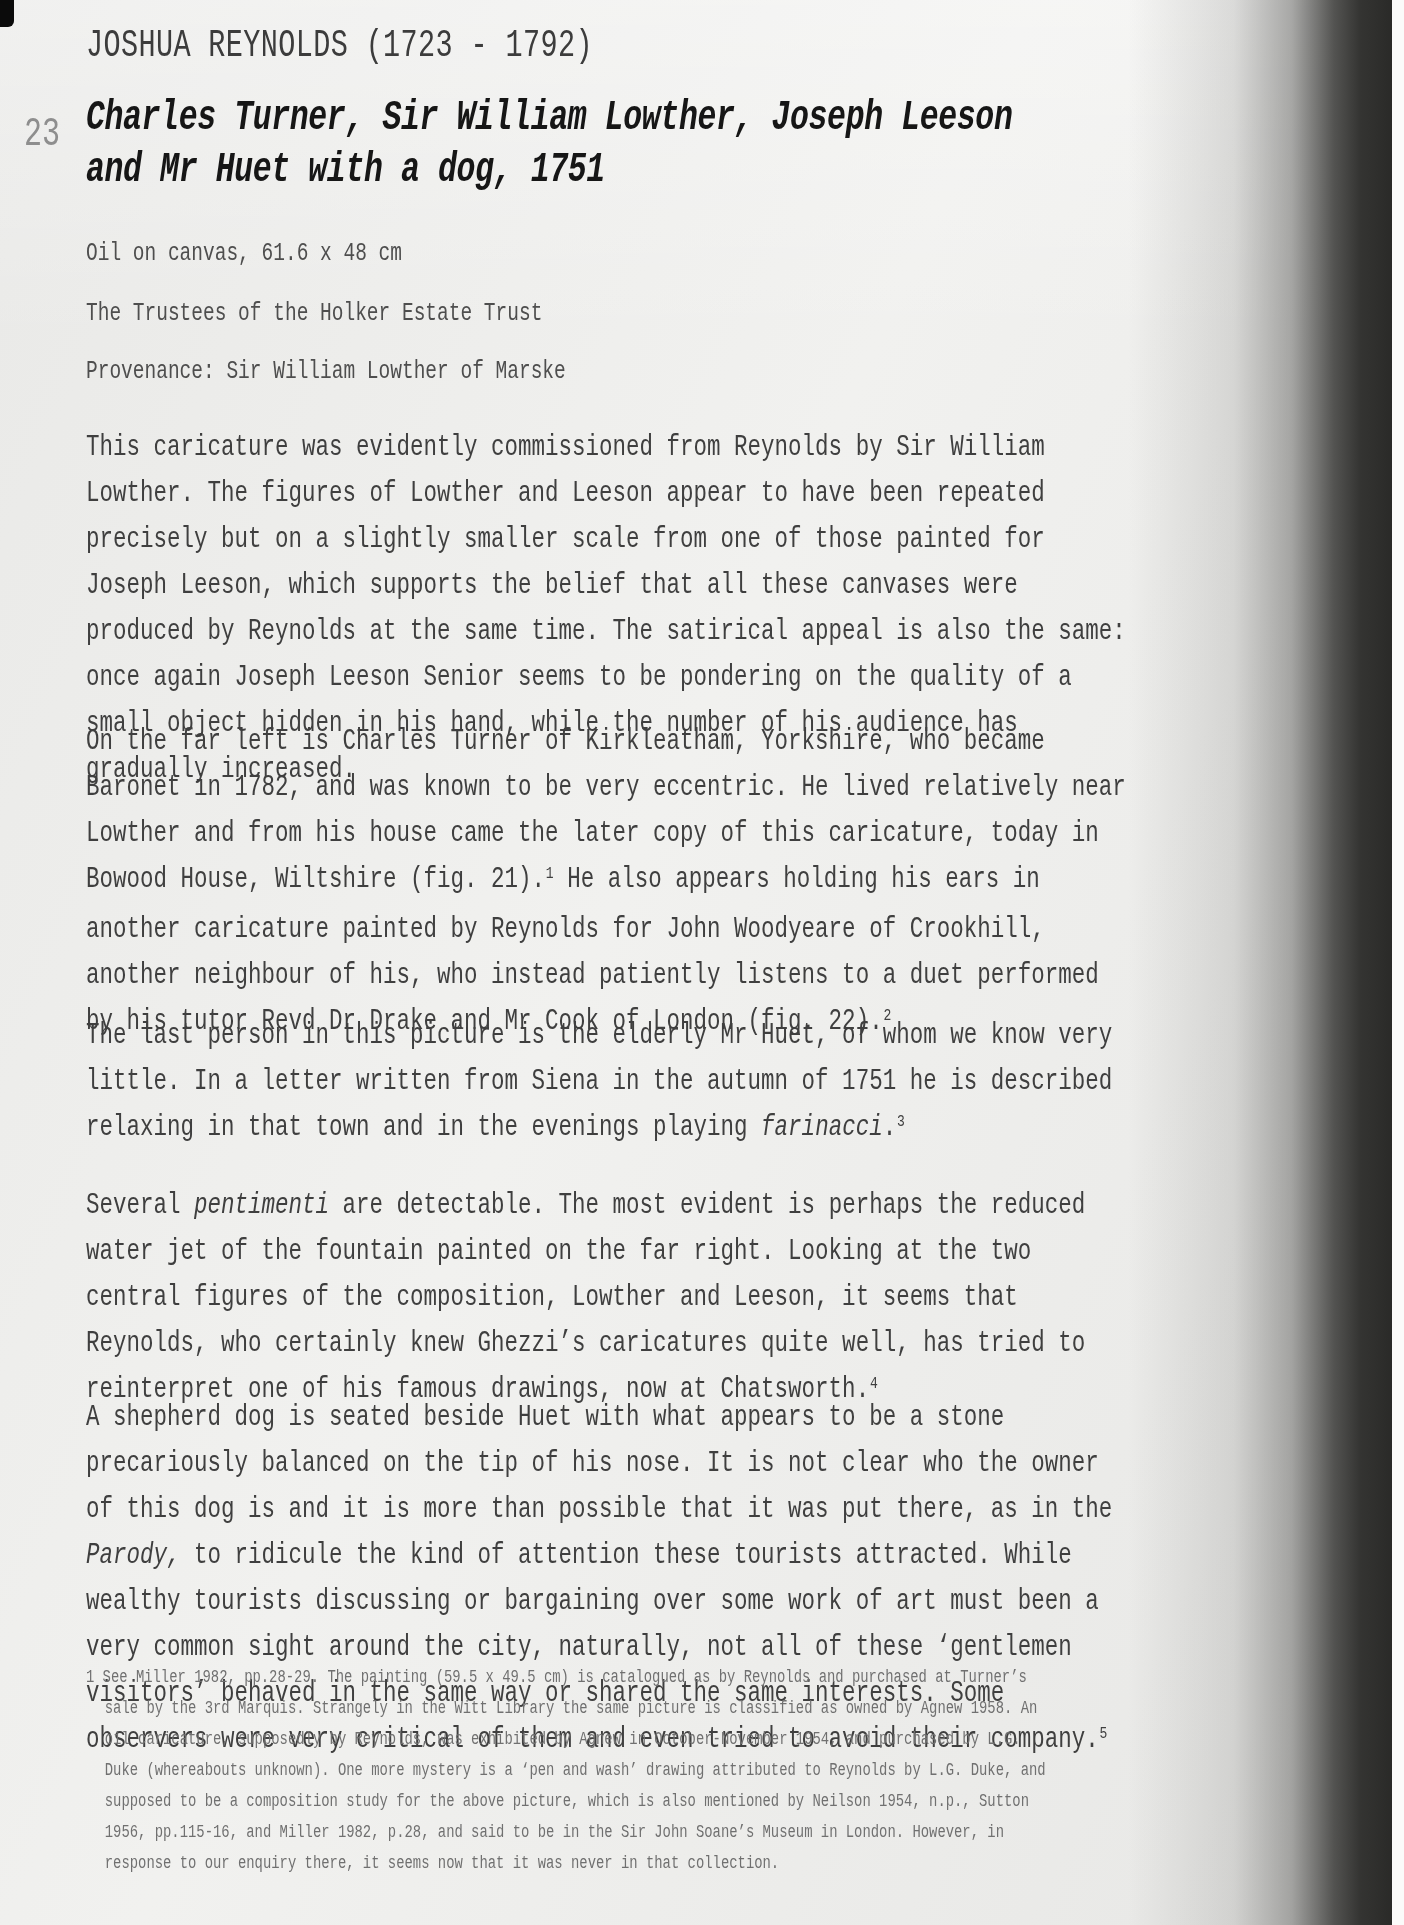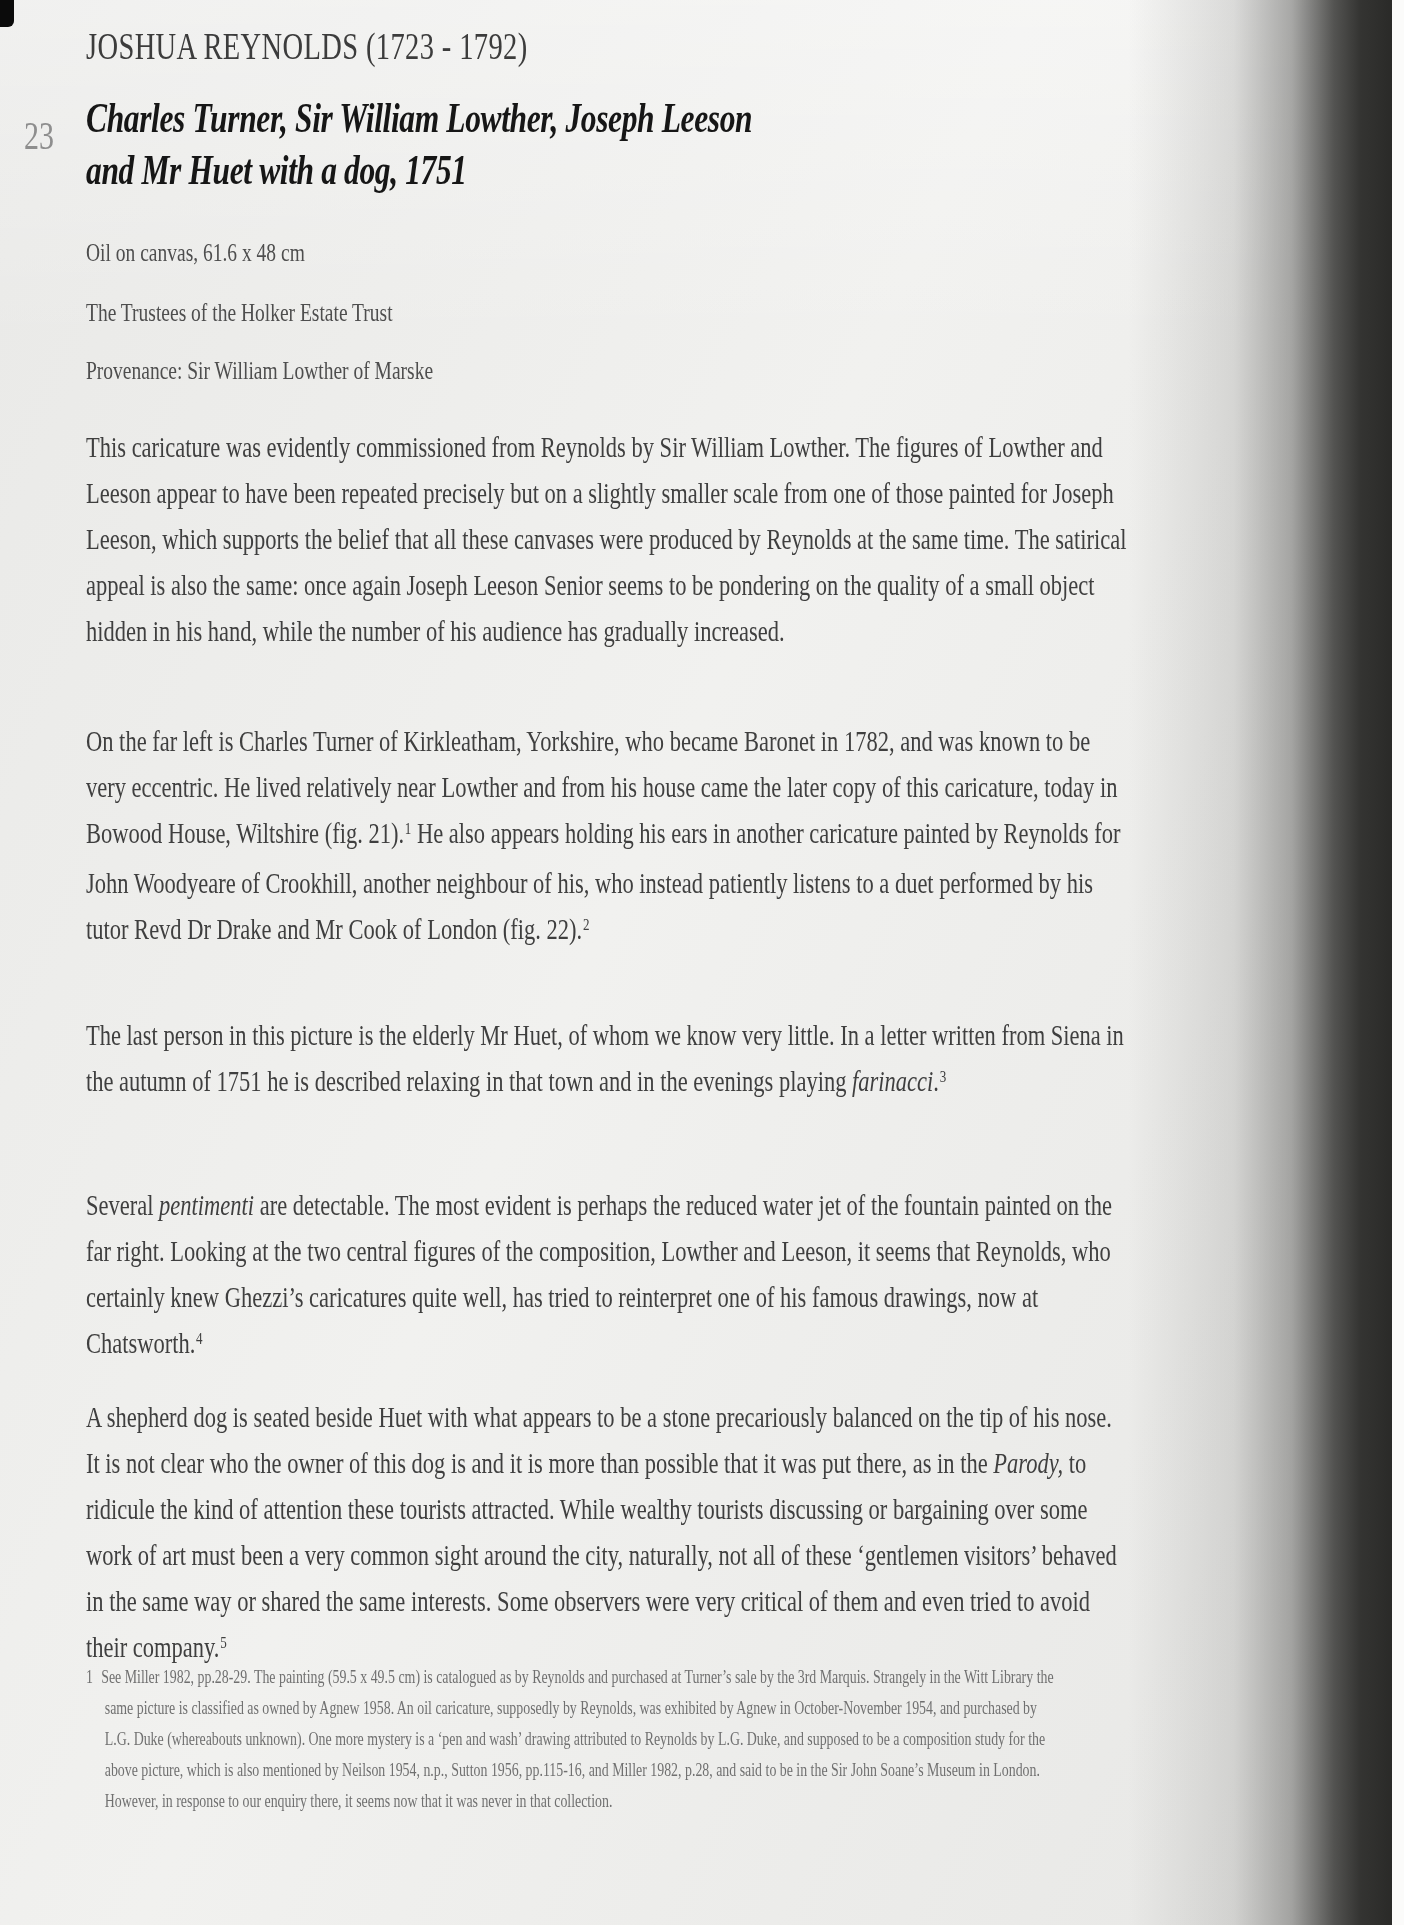--- a/index.html
+++ b/index.html
@@ -8,20 +8,21 @@
     position: relative;
     overflow: hidden;
     font-family: "Liberation Serif", serif;
     background: #efefed;
   }
   .page {
     position: absolute; inset: 0;
     background:
       linear-gradient(180deg, rgba(255,255,255,0.35) 0%, rgba(255,255,255,0) 18%),
       linear-gradient(115deg, #e9e9e7 0%, #f1f1ef 45%, #e7e7e5 100%);
+    font-family: Liberation Mono, monospace;
   }
   
   .corner-mark {
     position: absolute; left: 0; top: 0; width: 14px; height: 27px;
     background: #0b0b0b;
     border-bottom-right-radius: 6px;
   }
   
   .gutter-shadow {
     position: absolute; top: 0; bottom: 0; right: 12px; width: 264px;

